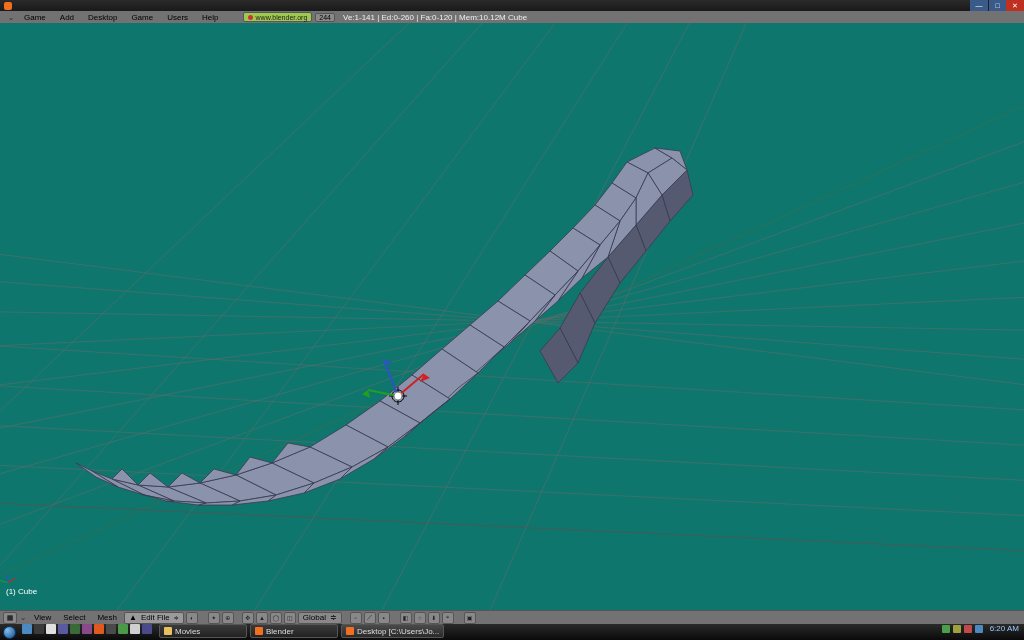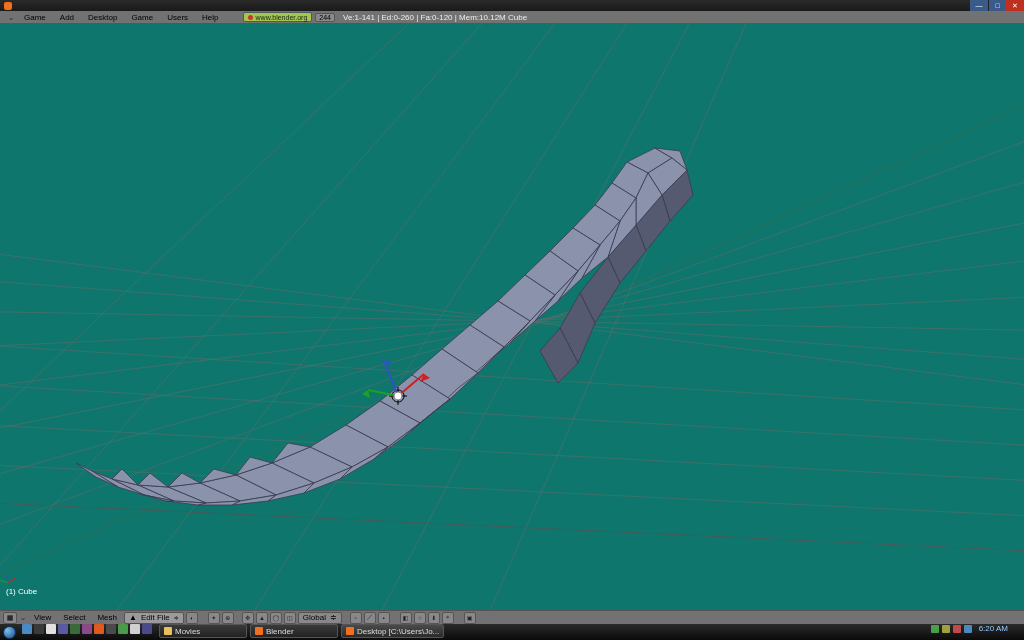--- a/index.html
+++ b/index.html
@@ -46,21 +46,21 @@
 
 .taskbar { height: 16px; background: linear-gradient(#2a2a2a,#0a0a0a); display: flex; align-items: flex-start; color: #ddd; font-size: 8px; }
 .startorb { width: 18px; height: 16px; display: flex; align-items: center; justify-content: center; }
 .startorb .orb { width: 13px; height: 13px; border-radius: 50%; background: radial-gradient(circle at 30% 30%, #7ec0ee, #1a4a8a); border: 1px solid #0a3a6a; position: relative; }
 .ql { display: flex; gap: 2px; padding: 0 4px; }
 .ql .qi { width: 10px; height: 10px; background: #444; border-radius: 1px; }
 .taskbtn { height: 14px; min-width: 88px; background: linear-gradient(#3a3a3a,#222); border: 1px solid #555; border-radius: 2px; margin-left: 3px; display: flex; align-items: center; padding: 0 4px; gap: 3px; font-size: 8px; color: #ddd; }
 .taskbtn.active { background: linear-gradient(#4a4a4a,#2a2a2a); }
 .taskbtn .ti { width: 8px; height: 8px; background: #f07020; border-radius: 1px; }
 .taskbtn .tif { width: 8px; height: 8px; background: #e8c060; border-radius: 1px; }
-.tray { margin-left: auto; display: flex; align-items: center; gap: 3px; padding-right: 16px; }
+.tray { margin-left: auto; display: flex; align-items: center; gap: 3px; padding-right: 5px; }
 .tray .ti { width: 8px; height: 8px; border-radius: 1px; }
 .clock { color: #9cf; font-size: 8px; margin-left: 4px; }
 
 
 .mesh polygon { fill: #8b92ac; stroke: #3a3a50; stroke-width: 0.8; }
 .mesh polygon.side { fill: #555a70; }
 .gridlines line { stroke: #6a6a6a; stroke-width: 0.5; }
 .gridlines line.axis-x { stroke: #7a4040; }
 .gridlines line.axis-y { stroke: #4a6a40; }
 .gizmo .gline { stroke-width: 2; }

